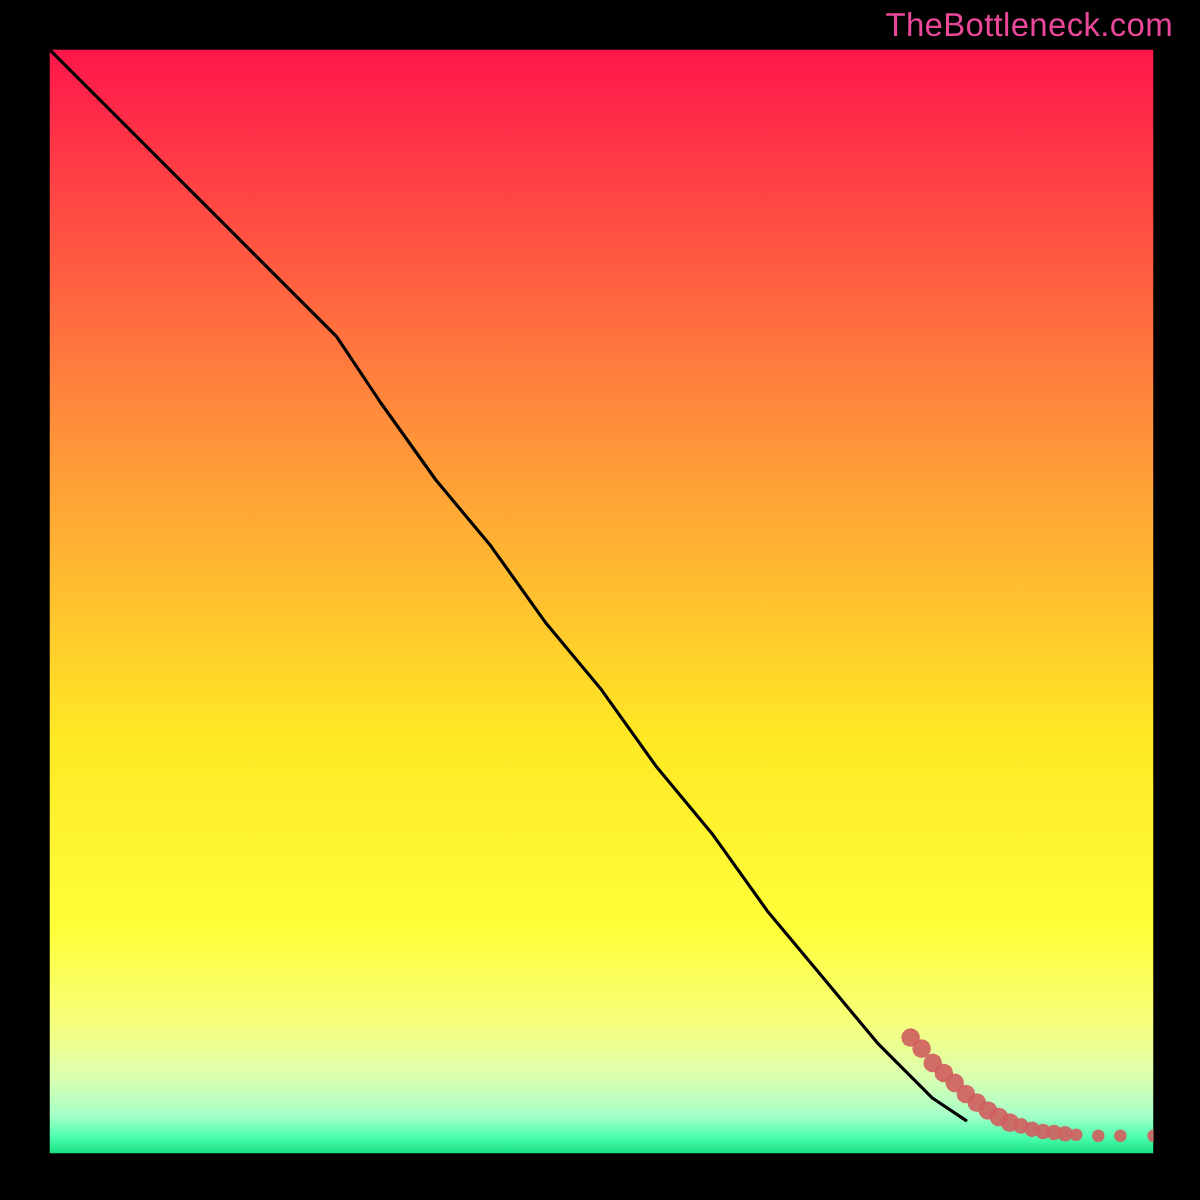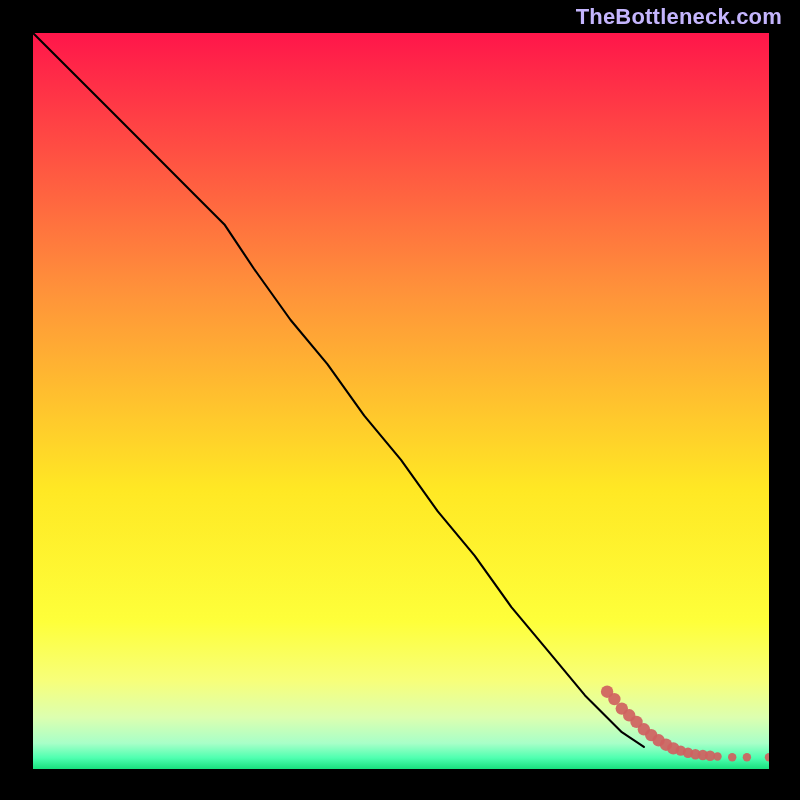--- a/index.html
+++ b/index.html
@@ -14,24 +14,24 @@
   .stage {
     position: relative;
     width: 800px;
     height: 800px;
     background: #000;
   }
   .watermark {
     position: absolute;
     top: 4px;
     right: 18px;
-    color: #c4b5fd;
+    color: #ec4899;
     font-size: 22px;
     letter-spacing: 0.2px;
-    font-weight: bold;
+    font-weight: normal;
     user-select: none;
   }
   .plot {
     position: absolute;
     left: 33px;
     top: 33px;
     width: 736px;
     height: 736px;
   }
   .plot svg {

